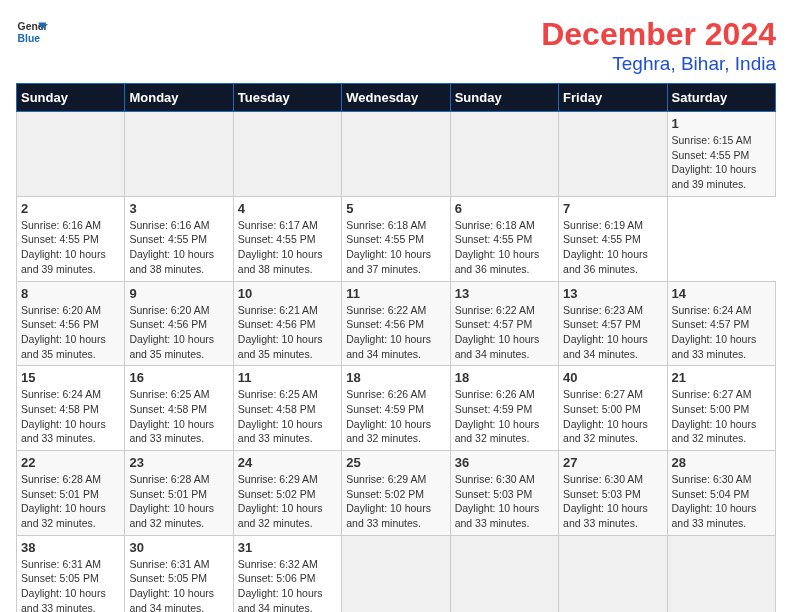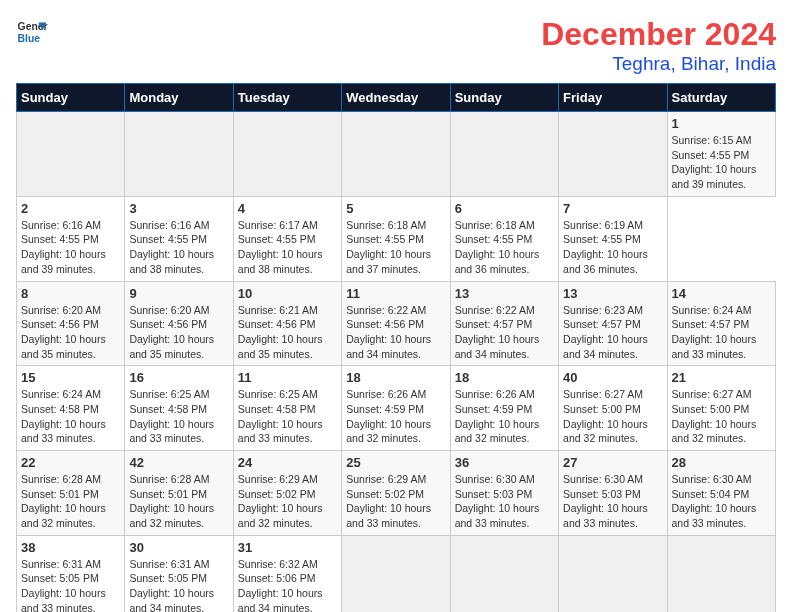--- a/index.html
+++ b/index.html
@@ -205,21 +205,21 @@
           <span class="day-num">21</span>
           <div class="day-info">Sunrise: 6:27 AM<br>Sunset: 5:00 PM<br>Daylight: 10 hours<br>and 32 minutes.</div>
         </td>
       </tr>
       <tr>
         <td>
           <span class="day-num">22</span>
           <div class="day-info">Sunrise: 6:28 AM<br>Sunset: 5:01 PM<br>Daylight: 10 hours<br>and 32 minutes.</div>
         </td>
         <td>
-          <span class="day-num">42</span>
+          <span class="day-num">23</span>
           <div class="day-info">Sunrise: 6:28 AM<br>Sunset: 5:01 PM<br>Daylight: 10 hours<br>and 32 minutes.</div>
         </td>
         <td>
           <span class="day-num">24</span>
           <div class="day-info">Sunrise: 6:29 AM<br>Sunset: 5:02 PM<br>Daylight: 10 hours<br>and 32 minutes.</div>
         </td>
         <td>
           <span class="day-num">25</span>
           <div class="day-info">Sunrise: 6:29 AM<br>Sunset: 5:02 PM<br>Daylight: 10 hours<br>and 33 minutes.</div>
         </td>

